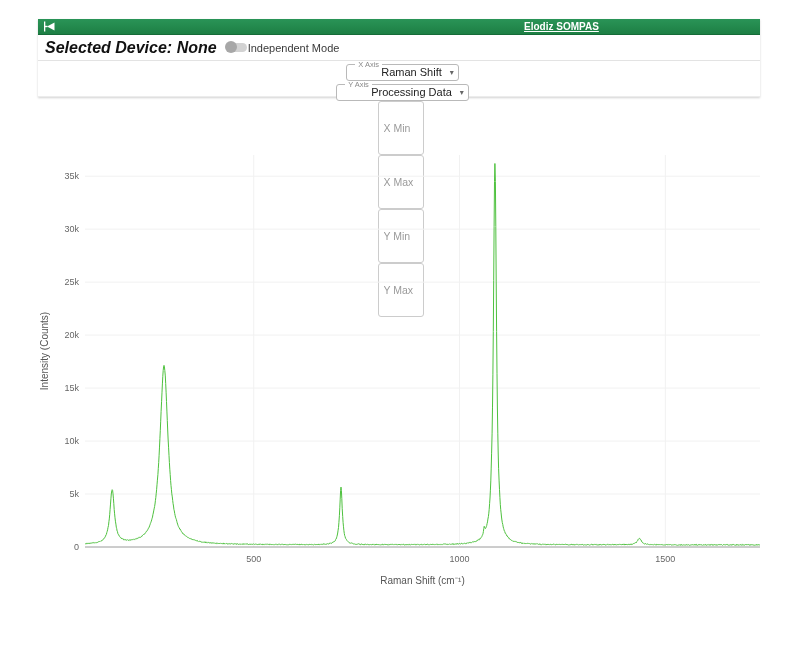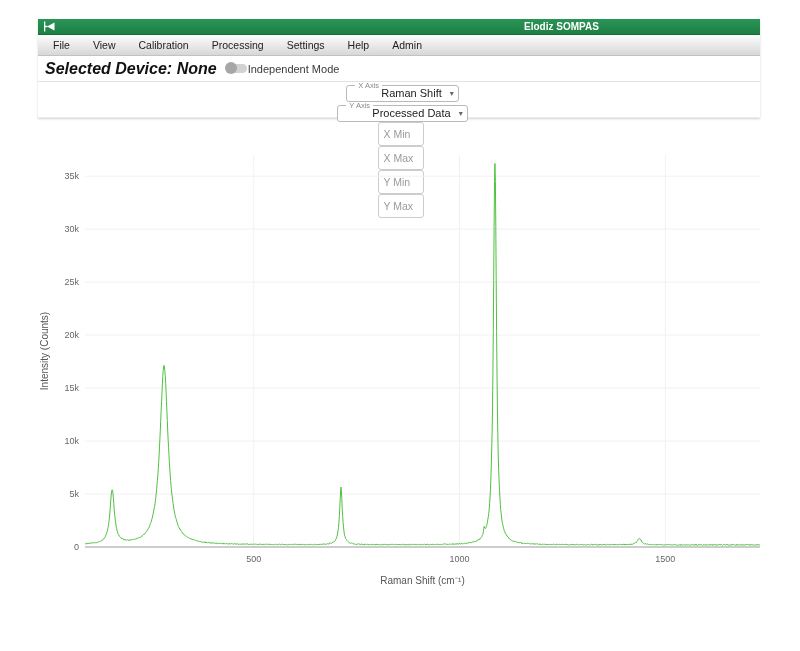--- a/index.html
+++ b/index.html
@@ -7,21 +7,21 @@
   #screen{position:relative;width:800px;height:651px;background:#fff;overflow:hidden;}
 
   
   #app-window{position:absolute;left:38px;top:19px;width:722px;height:586px;background:#fff;}
   .chrome{box-shadow:0 1px 2px rgba(0,0,0,0.18);}
 
   
   .titlebar{position:relative;height:15px;background:linear-gradient(#2a9457,#1d7f44);border-bottom:1px solid #166b38;}
   .titlebar .logo{position:absolute;left:4px;top:2px;width:16px;height:11px;}
   .titlebar .app-title{position:absolute;left:72.5%;top:0;transform:translateX(-50%);
-      color:#fff;font-size:10px;font-weight:bold;line-height:15px;white-space:nowrap;}
+      color:#fff;font-size:10px;font-weight:bold;line-height:15px;white-space:nowrap;text-decoration:underline;}
 
   
   .menubar{height:20px;background:linear-gradient(#fdfdfd,#d7d7d7);border-bottom:1px solid #c2c2c2;
       display:flex;align-items:center;padding-left:15px;gap:23px;}
   .menu-item{font-size:10.5px;color:#222;cursor:default;}
 
   
   .device-row{height:25px;background:#fff;border-bottom:1px solid #e3e3e3;display:flex;align-items:center;padding-left:7px;}
   .device-label{font-size:16px;font-weight:bold;color:#111;font-style:italic;}
   .toggle{position:relative;width:21px;height:9px;background:#d2d2d2;border-radius:5px;margin-left:9px;flex:none;}
@@ -30,21 +30,21 @@
 
   
   .controls-row{height:35px;background:#fff;border-bottom:1px solid #ececec;display:flex;align-items:center;padding-left:7px;flex-direction:column;}
   fieldset.axis-select{position:relative;border:1px solid #b9b9b9;border-radius:3px;margin:0;padding:0 4px 2px 6px;height:17px;background:#fff;}
   fieldset.axis-select legend{font-size:7.5px;color:#8a8a8a;padding:0 3px;margin-left:2px;line-height:7px;}
   .axis-value{display:flex;align-items:center;font-size:11px;color:#222;margin-top:-2px;white-space:nowrap;margin-left:28px;}
   .axis-caret{color:#666;font-size:8px;margin-left:auto;padding-left:8px;}
   .fs-x{width:86px;margin-right:6px;}
   .fs-y{width:84px;margin-right:9px;}
   .range-input{width:34px;height:13px;border:1px solid #ccc;border-radius:3px;font-size:10.5px;color:#333;
-      padding:5px 5px;margin-right:4px;outline:none;font-family:"Liberation Sans",sans-serif;}
+      padding:20px 5px;margin-right:4px;outline:none;font-family:"Liberation Sans",sans-serif;}
   .range-input::placeholder{color:#9a9a9a;}
 
   
   .chart-title{position:absolute;left:47px;top:107px;width:675px;text-align:center;font-size:11.5px;color:#333;}
   #spectrum-svg{position:absolute;left:0;top:136px;}
   .tick-label{font-size:9px;fill:#666;font-family:"Liberation Sans",sans-serif;}
   .axis-title{font-size:10px;fill:#555;font-family:"Liberation Sans",sans-serif;}
 
   
   #figure-caption{position:absolute;left:38px;top:617px;font-size:13.5px;font-weight:bold;color:#000;}
@@ -59,50 +59,41 @@
 
       <div class="titlebar">
         <svg class="logo" viewBox="0 0 16 11">
           <rect x="2" y="0.5" width="1.3" height="10" fill="#fff"></rect>
           <rect x="2" y="4.8" width="3.5" height="1.4" fill="#fff"></rect>
           <polygon points="5,5.5 12.5,1.6 12.5,9.4" fill="#fff"></polygon>
         </svg>
         <div class="app-title">Elodiz SOMPAS</div>
       </div>
 
-      <div class="menubar">
-        <span class="menu-item">File</span>
-        <span class="menu-item">View</span>
-        <span class="menu-item">Calibration</span>
-        <span class="menu-item">Processing</span>
-        <span class="menu-item">Settings</span>
-        <span class="menu-item">Help</span>
-        <span class="menu-item">Admin</span>
-      </div>
 
       <div class="device-row">
         <span class="device-label">Selected Device: None</span>
         <span class="toggle">
           <span class="knob"></span>
         </span>
         <span class="toggle-text">Independent Mode</span>
       </div>
 
       <div class="controls-row">
         <fieldset class="axis-select fs-x">
           <legend>X Axis</legend>
           <div class="axis-value">
             <span>Raman Shift</span>
             <span class="axis-caret">▾</span>
           </div>
         </fieldset>
         <fieldset class="axis-select fs-y">
           <legend>Y Axis</legend>
           <div class="axis-value">
-            <span>Processed Data</span>
+            <span>Processing Data</span>
             <span class="axis-caret">▾</span>
           </div>
         </fieldset>
         <input class="range-input" type="text" placeholder="X Min" style="">
         <input class="range-input" type="text" placeholder="X Max" style="">
         <input class="range-input" type="text" placeholder="Y Min" style="">
         <input class="range-input" type="text" placeholder="Y Max" style="">
       </div>
     </div>
 

